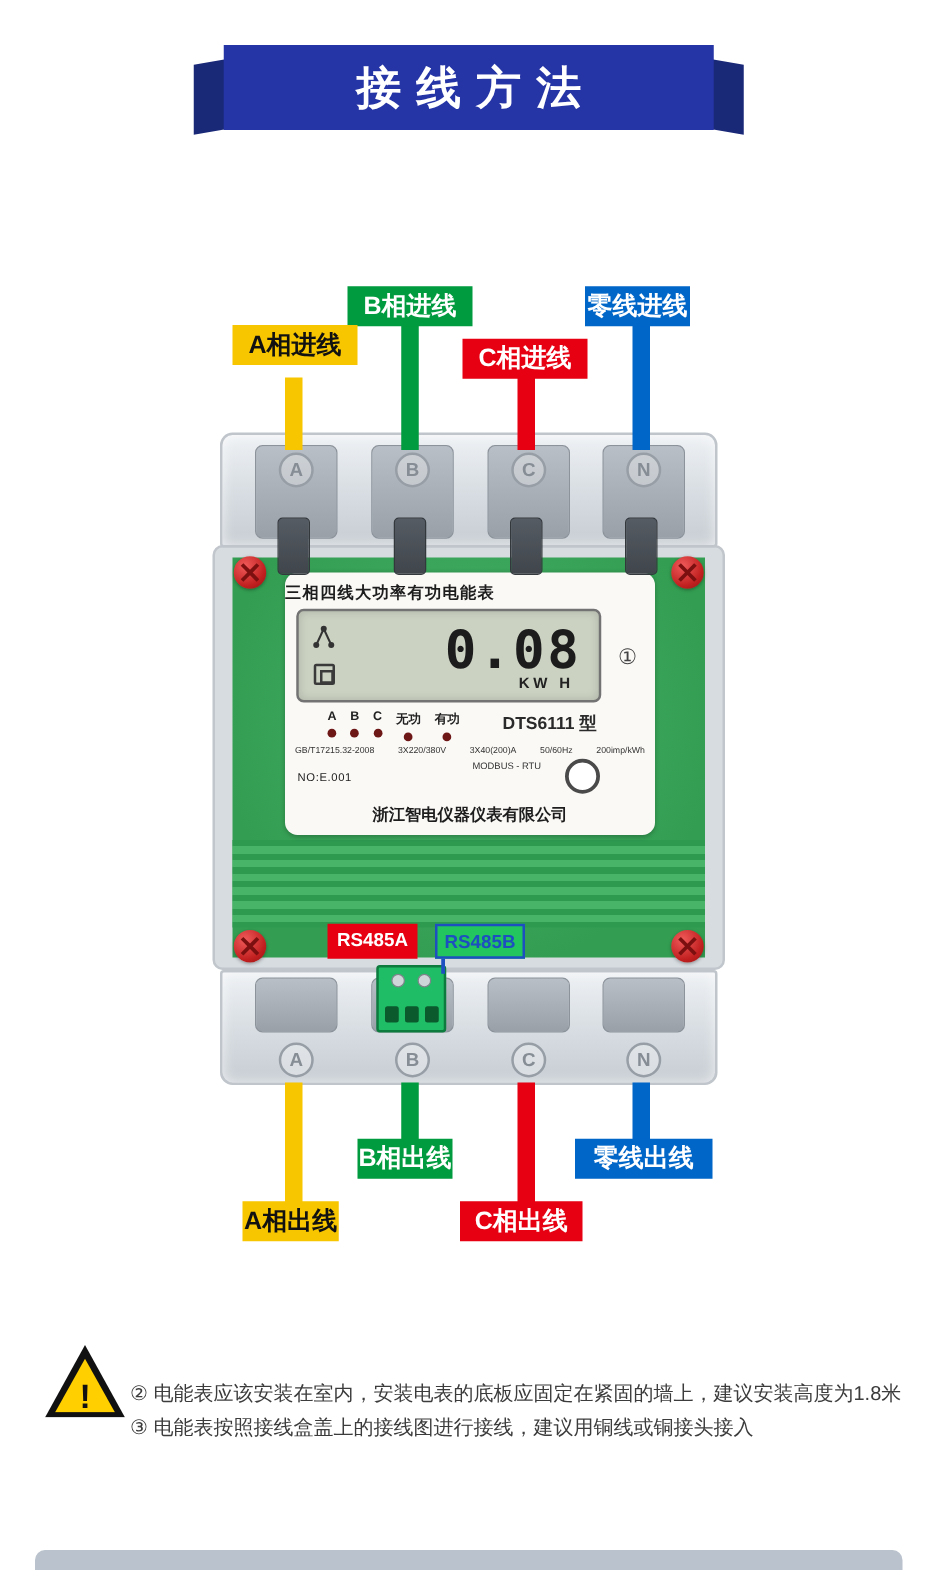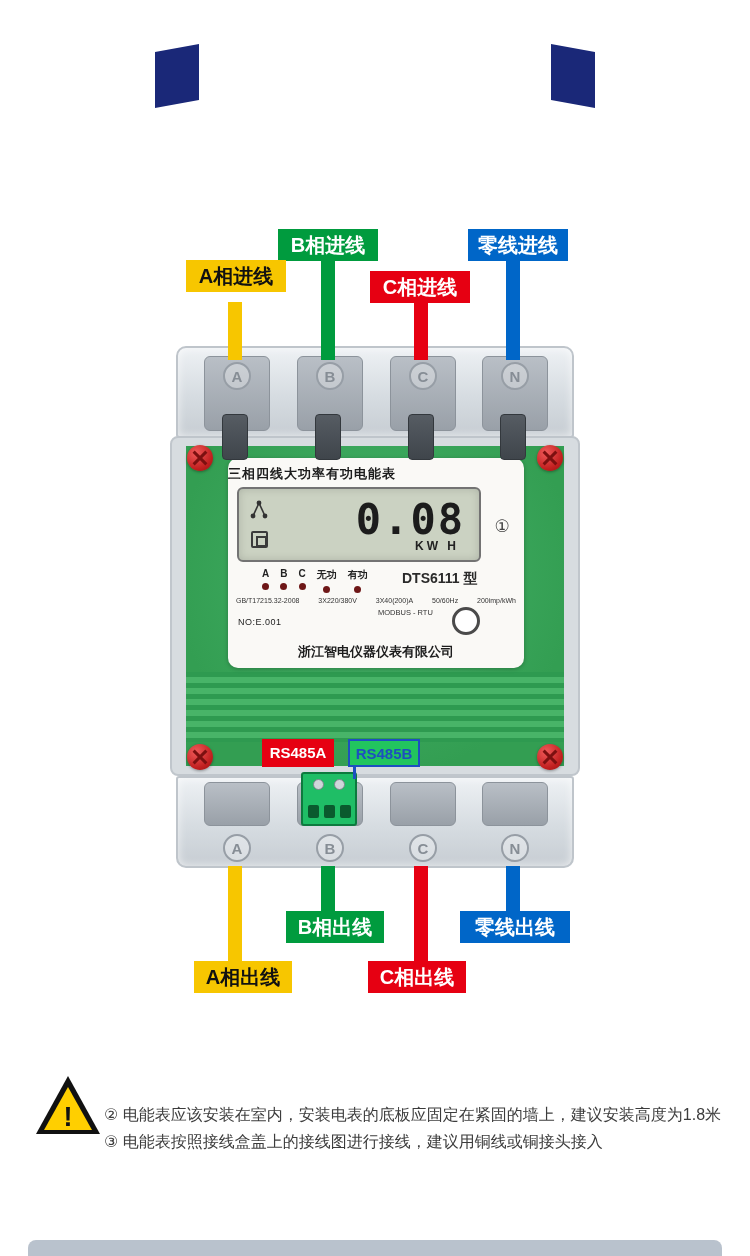--- a/index.html
+++ b/index.html
@@ -119,24 +119,25 @@
                background:#b9c2cd; border-radius:8px 8px 0 0; }
 </style>
 </head>
 <body>
 
 <div class="page">
 
   <div class="banner">
     <div class="banner-end left"></div>
     <div class="banner-end right"></div>
+    <div class="banner-main">接线方法</div>
   </div>
 
   <div class="tag tag-green" style="left:278px;top:229px;width:100px;">B相进线</div>
-  <div class="tag tag-blue" style="left:468px;top:229px;width:100px;">零线进线</div>
+  <div class="tag tag-blue" style="left:468px;top:229px;width:84px;">零线进线</div>
   <div class="tag tag-yellow" style="left:186px;top:260px;width:100px;">A相进线</div>
   <div class="tag tag-red" style="left:370px;top:271px;width:100px;">C相进线</div>
 
   <div class="wire wire-yellow" style="left:228px;top:302px;height:58px;"></div>
   <div class="wire wire-green" style="left:321px;top:260px;height:100px;"></div>
   <div class="wire wire-red" style="left:414px;top:302px;height:58px;"></div>
   <div class="wire wire-blue" style="left:506px;top:260px;height:100px;"></div>
 
   <div class="meter-body"></div>
   <div class="pcb"></div>
@@ -238,23 +239,23 @@
     <div class="tcircle" style="left:138px;top:56px;">B</div>
     <div class="tcircle" style="left:231px;top:56px;">C</div>
     <div class="tcircle" style="left:323px;top:56px;">N</div>
   </div>
 
   <div class="wire wire-yellow" style="left:228px;top:866px;height:98px;"></div>
   <div class="wire wire-green" style="left:321px;top:866px;height:48px;"></div>
   <div class="wire wire-red" style="left:414px;top:866px;height:98px;"></div>
   <div class="wire wire-blue" style="left:506px;top:866px;height:48px;"></div>
 
-  <div class="tag tag-green" style="left:286px;top:911px;width:98px;">B相出线</div>
+  <div class="tag tag-green" style="left:286px;top:911px;width:76px;">B相出线</div>
   <div class="tag tag-blue" style="left:460px;top:911px;width:110px;">零线出线</div>
-  <div class="tag tag-yellow" style="left:194px;top:961px;width:98px;">A相出线</div>
+  <div class="tag tag-yellow" style="left:194px;top:961px;width:77px;">A相出线</div>
   <div class="tag tag-red" style="left:368px;top:961px;width:98px;">C相出线</div>
 
   <div class="warn">
     <div class="warn-outer"></div>
     <div class="warn-inner"></div>
     <div class="warn-bang">!</div>
   </div>
   <div class="note" style="top:1105px;">② 电能表应该安装在室内，安装电表的底板应固定在紧固的墙上，建议安装高度为1.8米</div>
   <div class="note" style="top:1132px;">③ 电能表按照接线盒盖上的接线图进行接线，建议用铜线或铜接头接入</div>
 

